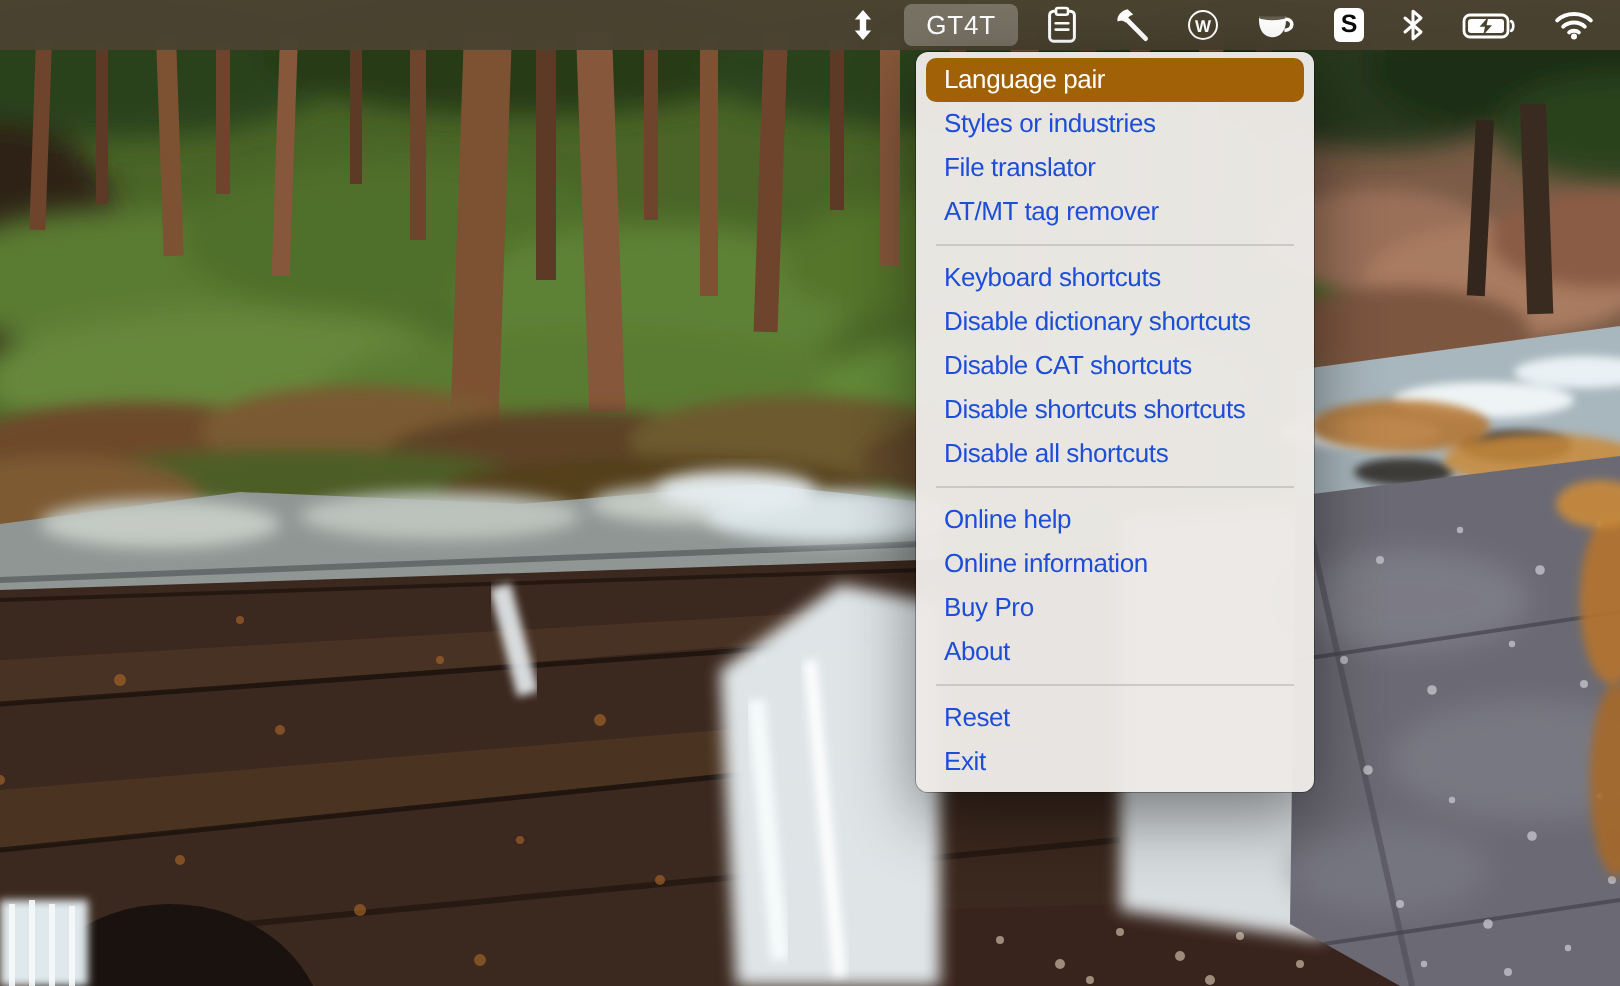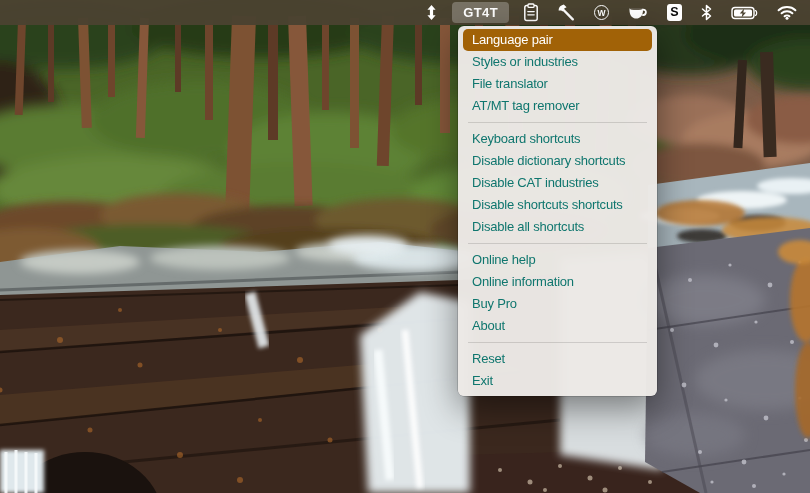--- a/index.html
+++ b/index.html
@@ -10,36 +10,36 @@
   .wallpaper{position:absolute;left:0;top:0;width:810px;height:493px;display:block}
 
   
   .menubar{position:absolute;top:0;left:0;right:0;height:25px;
     background:rgba(74,66,49,.97);
     display:flex;align-items:center;justify-content:flex-end;
     padding-right:11px}
   .mb-item{height:25px;display:flex;align-items:center;justify-content:center;
     padding:0 9px;color:#fff;flex:0 0 auto}
   .mb-app{background:rgba(255,255,255,.26);border-radius:4px;height:21px;
-    margin:0 5px;padding:0 11px;font-size:13px;font-weight:700;color:#fff;
+    margin:0 5px;padding:0 11px;font-size:13px;font-weight:400;color:#fff;
     letter-spacing:.4px;display:flex;align-items:center}
   .w-badge{width:15px;height:15px;border:1.4px solid #fff;border-radius:50%;
     display:flex;align-items:center;justify-content:center;
     font-size:8.5px;font-weight:700;color:#fff}
   .s-badge{width:15px;height:17px;background:#fff;border-radius:3px;
     display:flex;align-items:center;justify-content:center;
     font-size:12.5px;font-weight:800;color:#0a0a0a;line-height:1}
 
   
   .menu{position:absolute;left:458px;top:26px;width:199px;
     background:rgba(236,233,229,.98);border-radius:6px;
     padding:3px 0 4px;
     box-shadow:0 0 0 .5px rgba(0,0,0,.28),0 12px 34px rgba(0,0,0,.45)}
   .mi{height:22px;line-height:22px;margin:0 5px;padding:0 9px;
-    font-size:13px;letter-spacing:-.2px;color:#0f766e;border-radius:5px;
+    font-size:13px;letter-spacing:-.2px;color:#1d4ed8;border-radius:5px;
     white-space:nowrap;overflow:hidden}
   .mi.hl{background:#a16207;color:#fff}
   .msep{height:1px;background:rgba(0,0,0,.13);margin:5px 10px}
 </style>
 </head>
 <body>
 
 <svg class="wallpaper" viewBox="0 0 810 493" preserveAspectRatio="none" aria-hidden="true">
   <defs>
     <filter id="b2" x="-30%" y="-30%" width="160%" height="160%">
@@ -315,21 +315,21 @@
 <div class="menu" role="menu">
   <div class="mi hl">Language pair</div>
   <div class="mi">Styles or industries</div>
   <div class="mi">File translator</div>
   <div class="mi">AT/MT tag remover</div>
 
   <div class="msep"></div>
 
   <div class="mi">Keyboard shortcuts</div>
   <div class="mi">Disable dictionary shortcuts</div>
-  <div class="mi">Disable CAT industries</div>
+  <div class="mi">Disable CAT shortcuts</div>
   <div class="mi">Disable shortcuts shortcuts</div>
   <div class="mi">Disable all shortcuts</div>
 
   <div class="msep"></div>
 
   <div class="mi">Online help</div>
   <div class="mi">Online information</div>
   <div class="mi">Buy Pro</div>
   <div class="mi">About</div>
 

